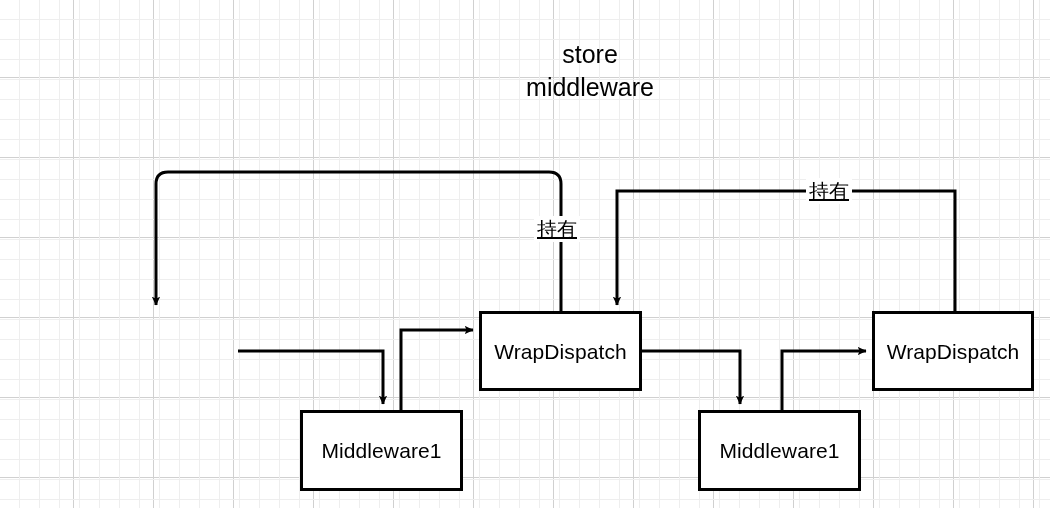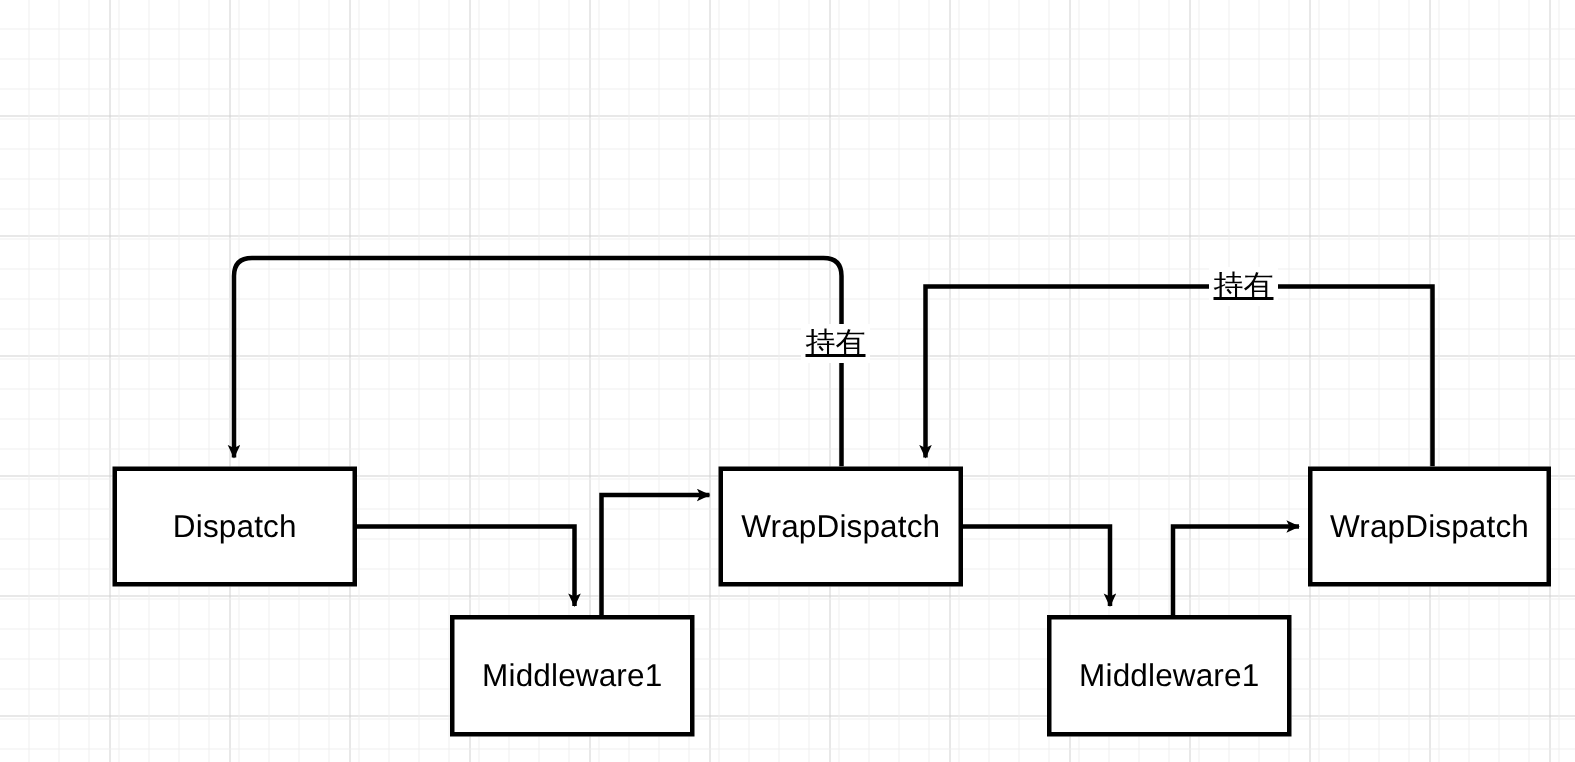--- a/index.html
+++ b/index.html
@@ -71,20 +71,22 @@
     text-decoration: underline;
   }
   #label-hold-left  { left: 534px; top: 216px; }
   #label-hold-right { left: 806px; top: 178px; }
 </style>
 </head>
 <body>
 
 <div id="canvas">
 
+  <div id="title">store
+middleware</div>
 
   <svg id="wires" viewBox="0 0 1050 508" xmlns="http://www.w3.org/2000/svg">
     <defs>
       <marker id="ah" markerWidth="11" markerHeight="11" refX="8.4" refY="4.2" orient="auto" markerUnits="userSpaceOnUse">
         <path d="M0,0 L9,4.2 L0,8.4 L2.1,4.2 Z" fill="#000000"></path>
       </marker>
     </defs>
 
     <path d="M238,351 L383,351 L383,404" fill="none" stroke="#000000" stroke-width="3" marker-end="url(#ah)"></path>
 
@@ -92,23 +94,20 @@
 
     <path d="M561,311 L561,184 Q561,172 549,172 L168,172 Q156,172 156,184 L156,305" fill="none" stroke="#000000" stroke-width="3" marker-end="url(#ah)"></path>
 
     <path d="M642,351 L740,351 L740,404" fill="none" stroke="#000000" stroke-width="3" marker-end="url(#ah)"></path>
 
     <path d="M782,410 L782,351 L866,351" fill="none" stroke="#000000" stroke-width="3" marker-end="url(#ah)"></path>
 
     <path d="M955,311 L955,191 L617,191 L617,305" fill="none" stroke="#000000" stroke-width="3" marker-end="url(#ah)"></path>
   </svg>
 
-  <div class="node" style="left:75px; top:311px; width:163px; height:80px;">
-    <span>Dispatch</span>
-  </div>
 
   <div class="node" style="left:300px; top:410px; width:163px; height:81px;">
     <span>Middleware1</span>
   </div>
 
   <div class="node" style="left:479px; top:311px; width:163px; height:80px;">
     <span>WrapDispatch</span>
   </div>
 
   <div class="node" style="left:698px; top:410px; width:163px; height:81px;">

